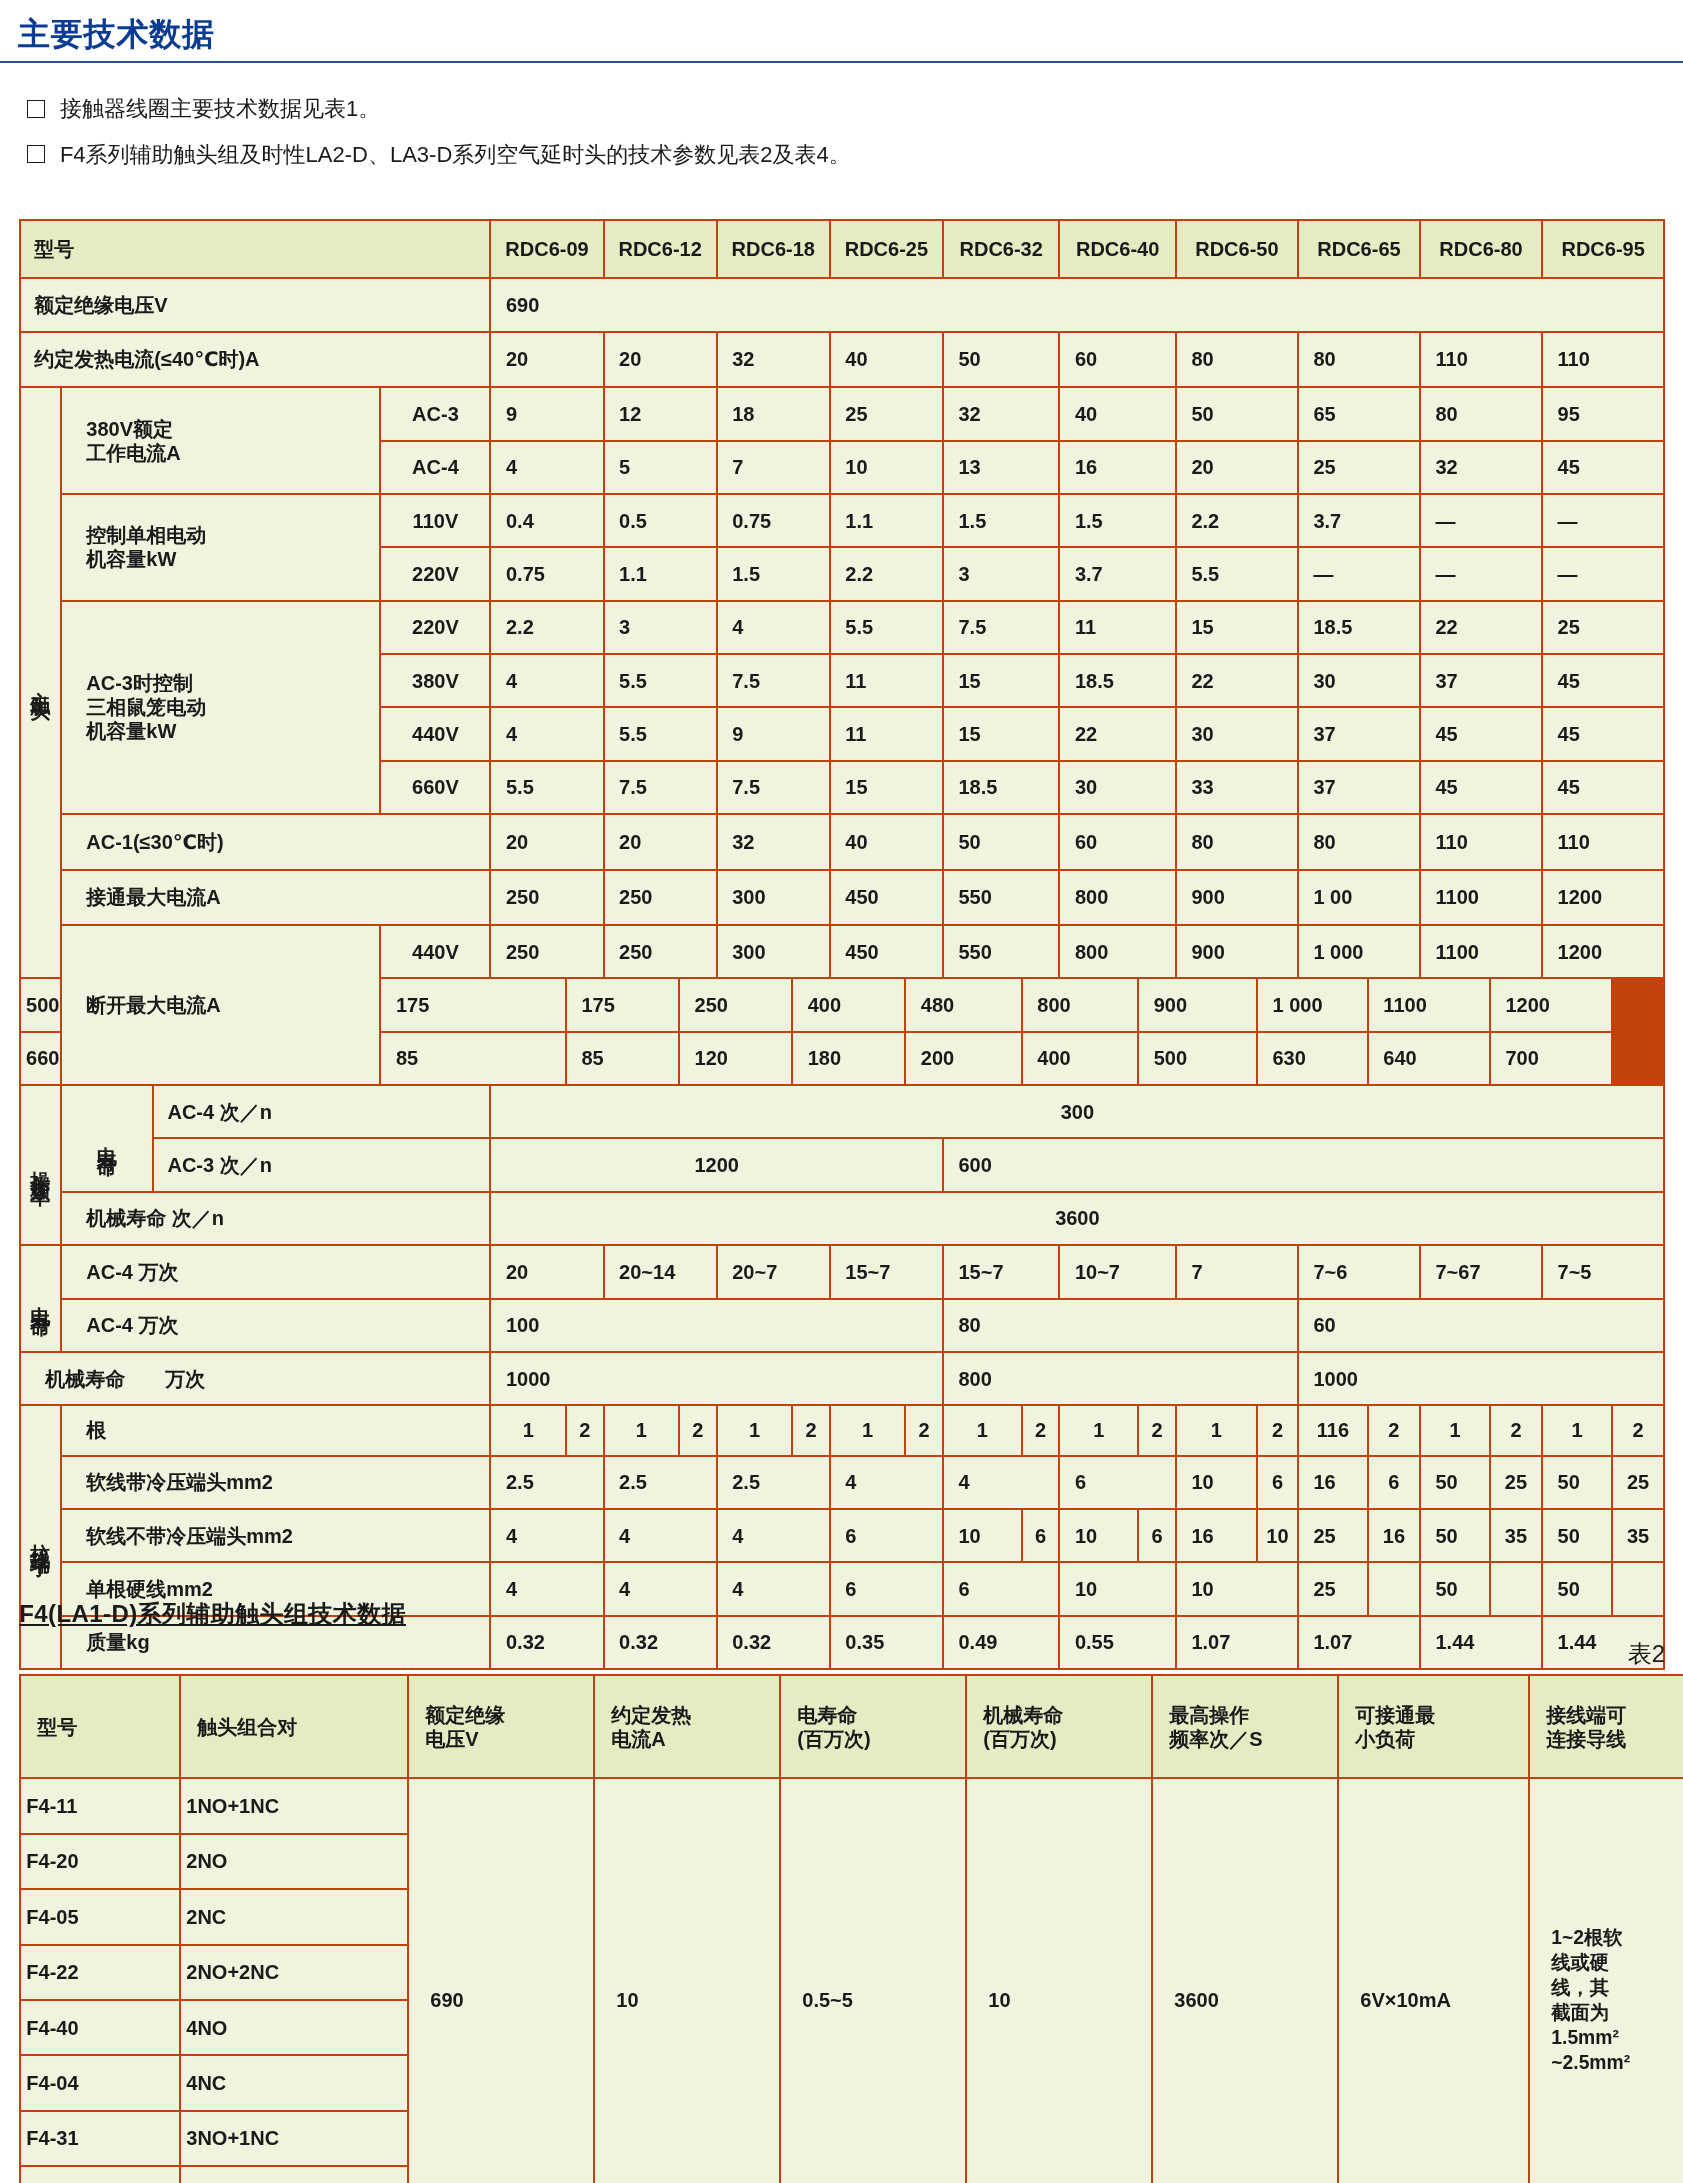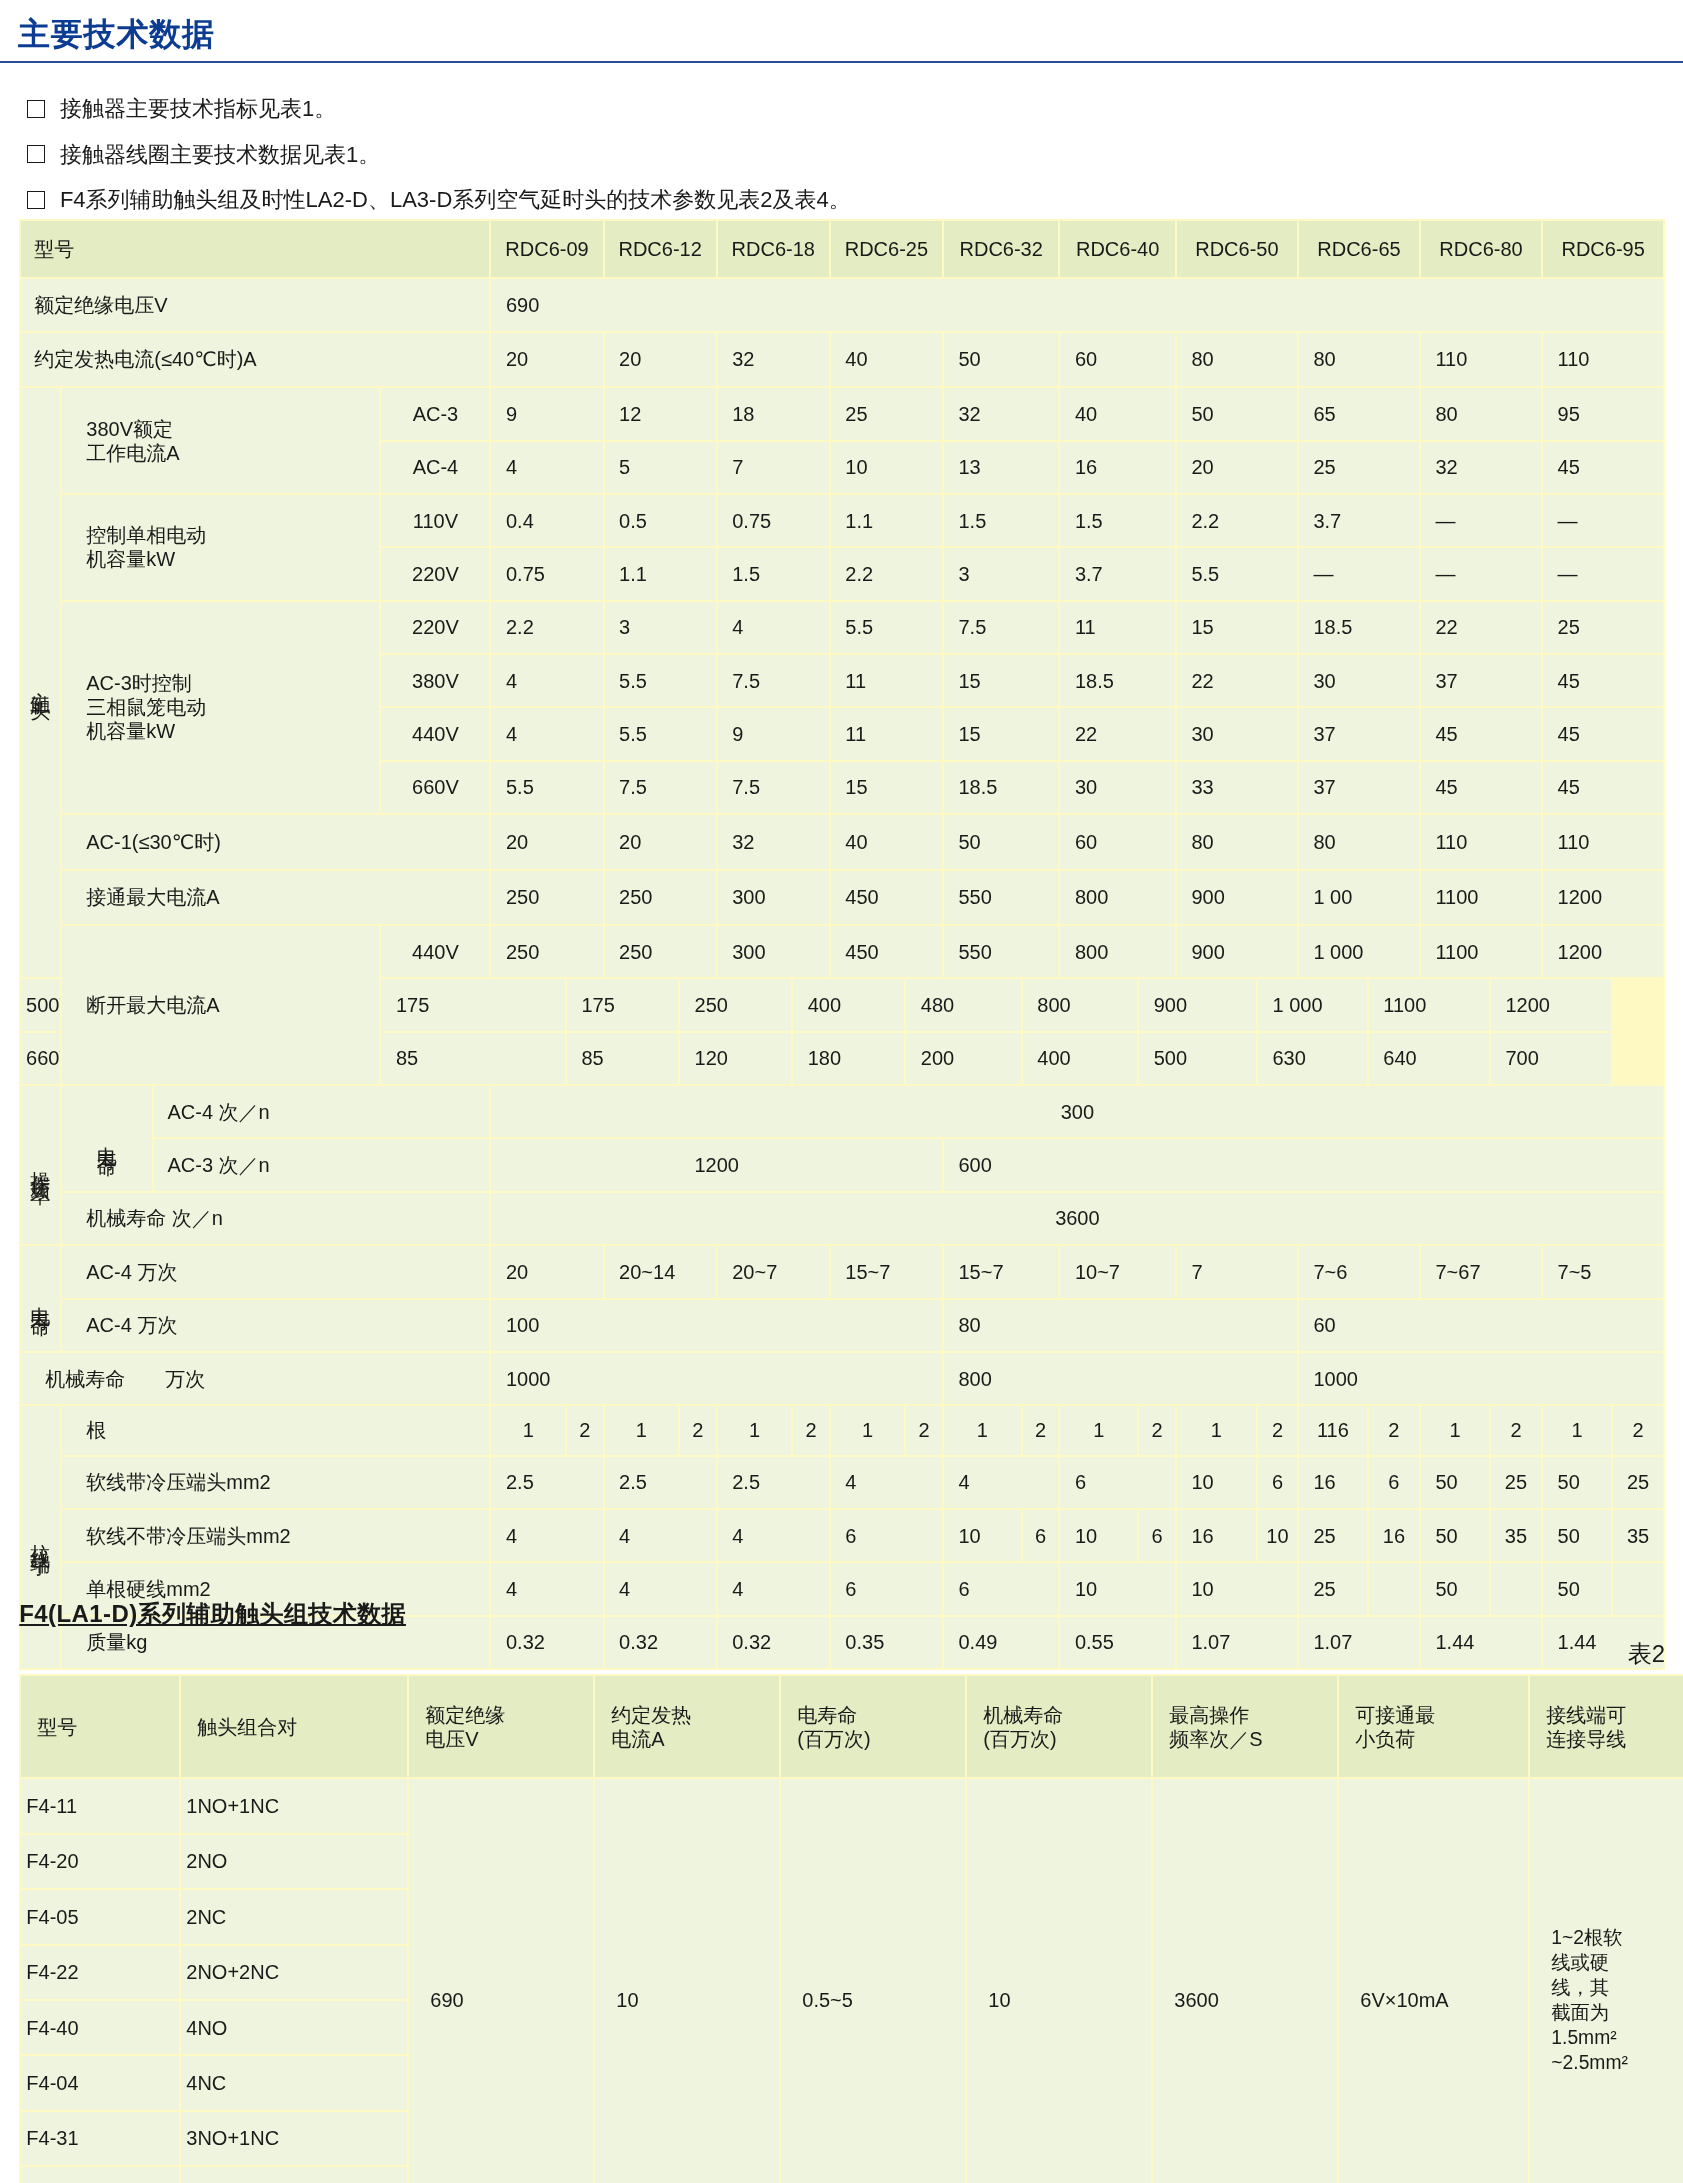--- a/index.html
+++ b/index.html
@@ -81,21 +81,22 @@
     font-weight: 600;
     color: #1a1a1a;
     letter-spacing: 0.4px;
   }
 
   
   table.spec {
     border-collapse: separate;
     border-spacing: 2.4px;
     table-layout: fixed;
-    background: #fef9c3;
+    background: #c2410c;
+    font-weight: bold;
   }
   table.spec td {
     background: #eef4dd;
     font-size: 20px;
     color: #1a1a1a;
     padding: 3.2px 4.8px;
     vertical-align: middle;
     text-align: center;
     line-height: 1.2;
     overflow: hidden;
@@ -168,24 +169,20 @@
 </style>
 </head>
 <body>
 
 <div class="page">
 
   <div class="main-title">主要技术数据</div>
   <div class="title-rule"></div>
 
   <div class="bullets">
-    <div class="bullet-row">
-      <span class="bullet-box"></span>
-      <span>接触器主要技术指标见表1。</span>
-    </div>
     <div class="bullet-row">
       <span class="bullet-box"></span>
       <span>接触器线圈主要技术数据见表1。</span>
     </div>
     <div class="bullet-row">
       <span class="bullet-box"></span>
       <span>F4系列辅助触头组及时性LA2-D、LA3-D系列空气延时头的技术参数见表2及表4。</span>
     </div>
   </div>
 

